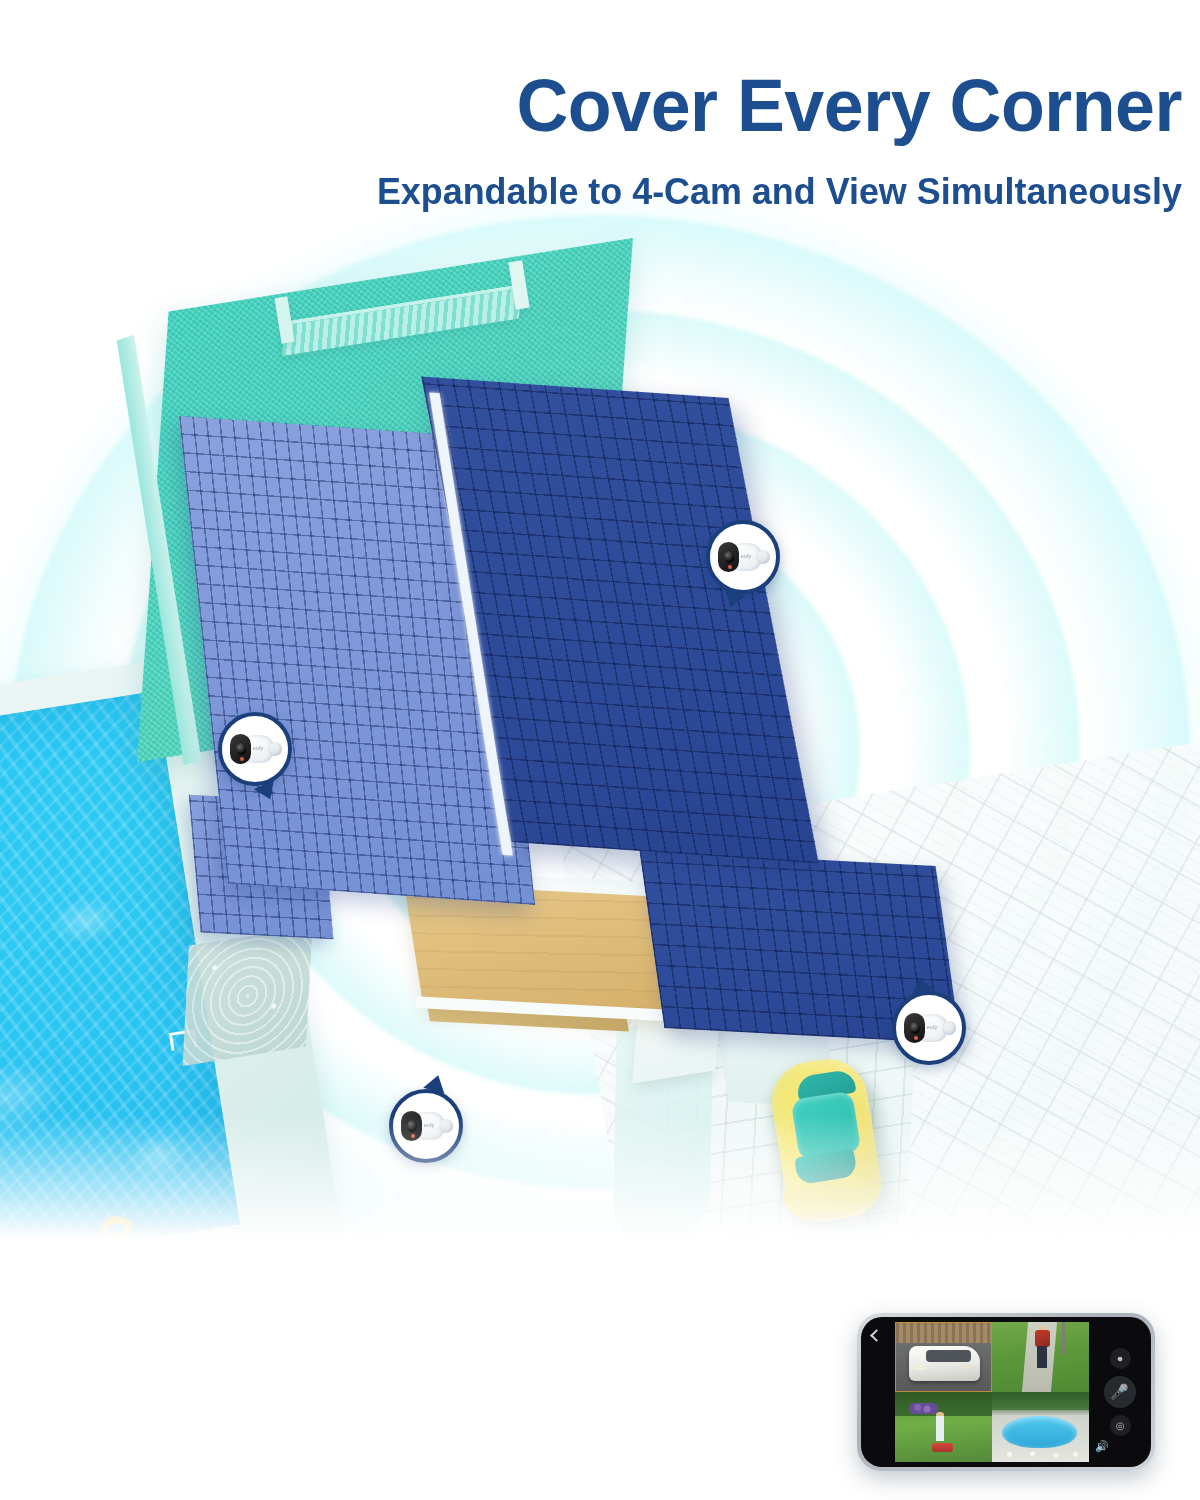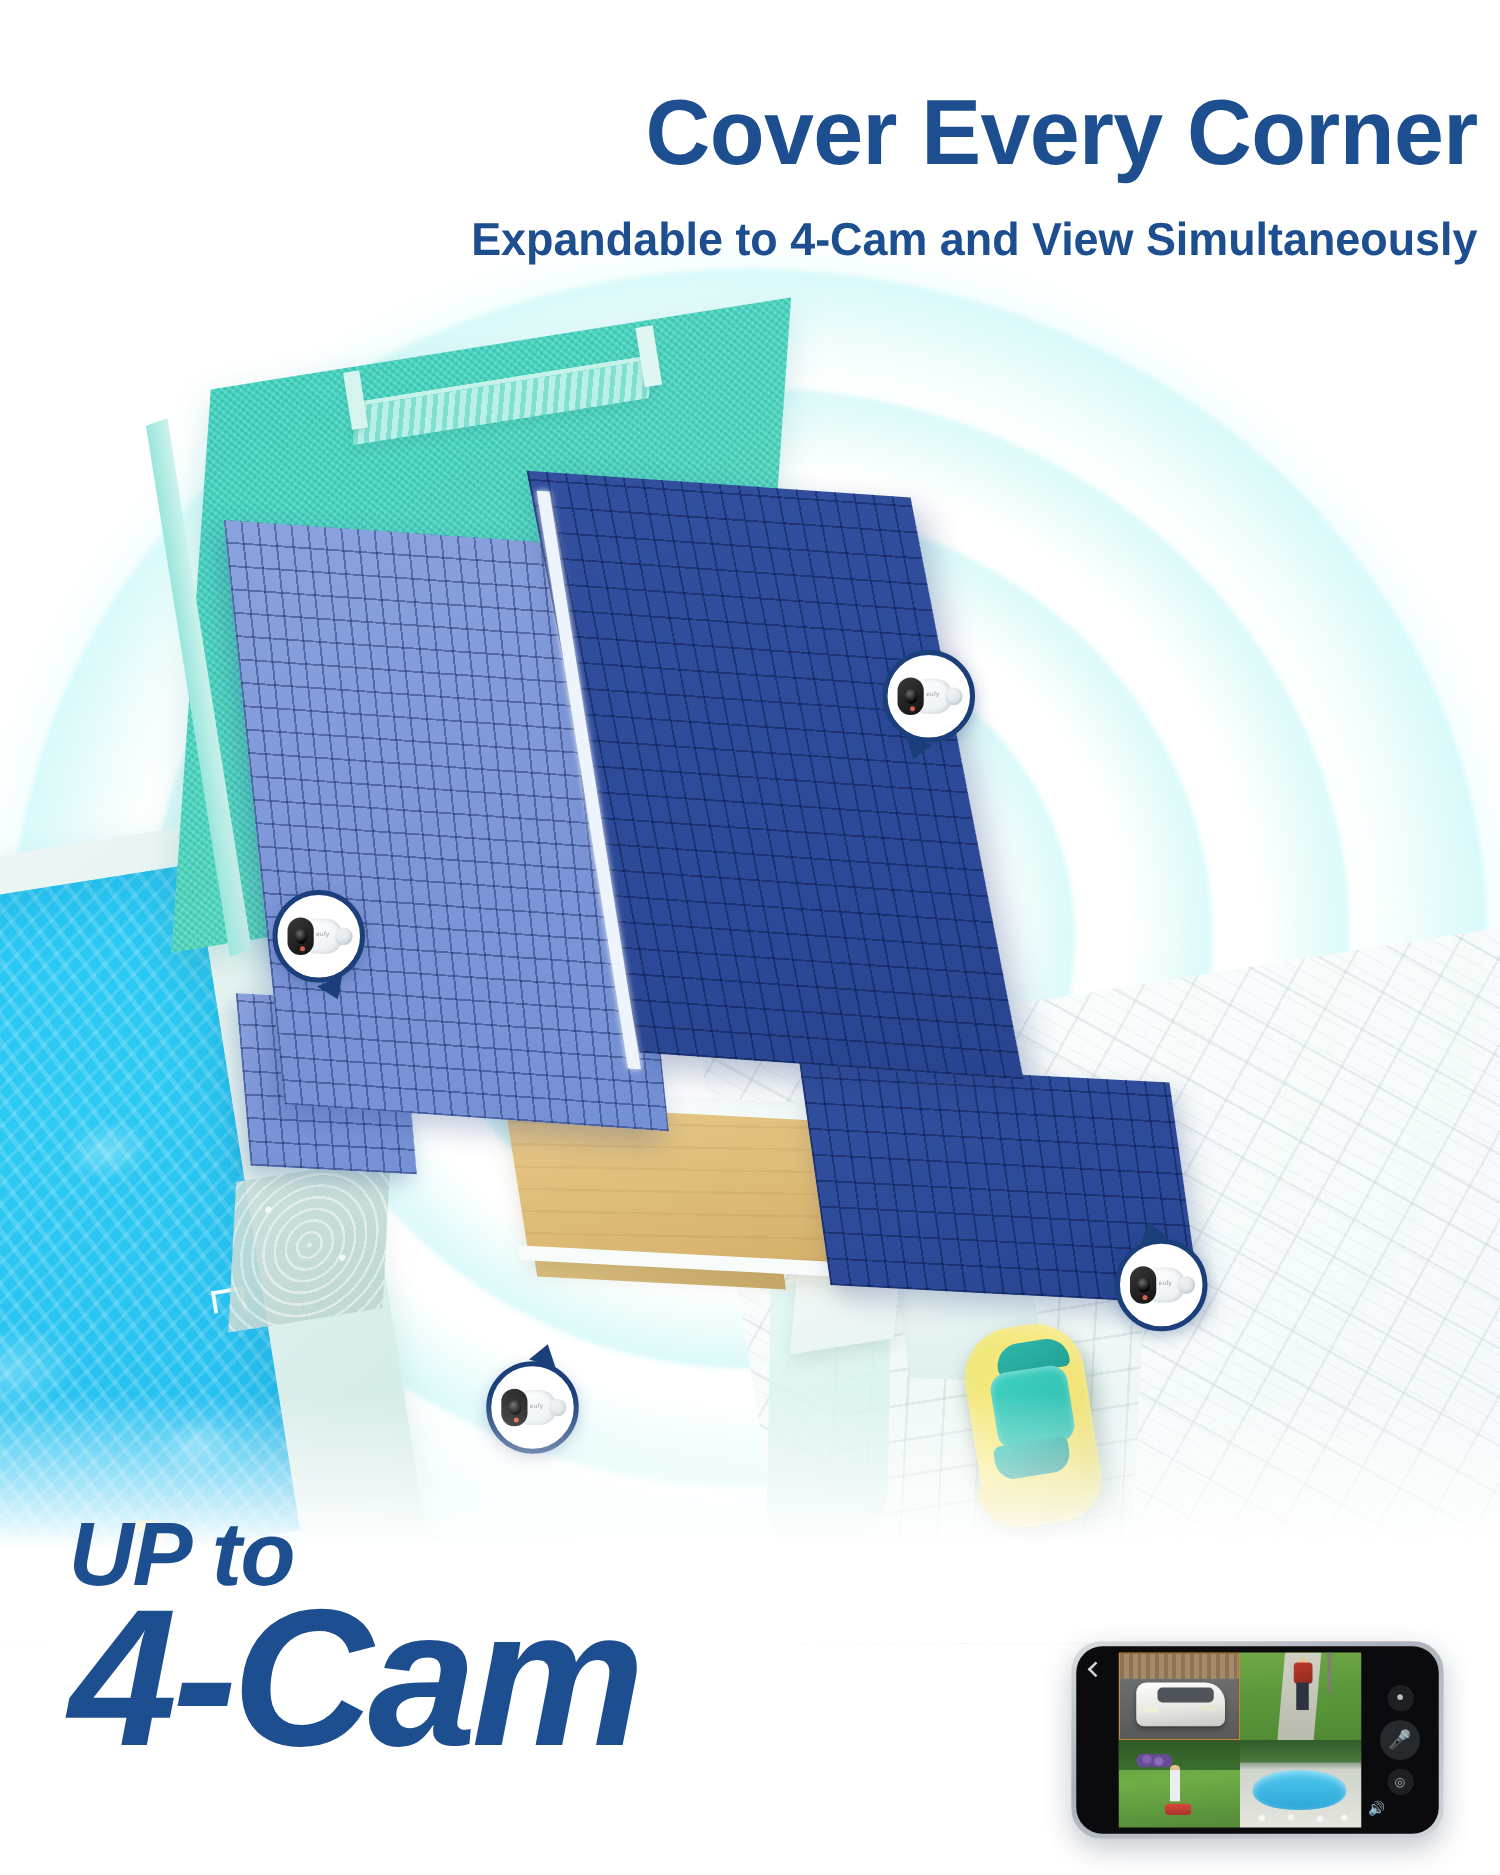--- a/index.html
+++ b/index.html
@@ -741,24 +741,20 @@
         <span class="cam-mount"></span>
         <span class="cam-lenshead"></span>
         <span class="cam-lens"></span>
         <span class="cam-led"></span>
       </span>
     </div>
 
     <div id="bottom-fade"></div>
   </div>
 
-  <div id="promo-block">
-    <div id="promo-upto">UP to</div>
-    <div id="promo-4cam">4-Cam</div>
-  </div>
 
   <div id="phone">
     <div id="phone-screen">
 
       <div id="phone-left-bar">
         <span id="back-chevron"></span>
 
       </div>
 
       <div id="grid-wrap">

